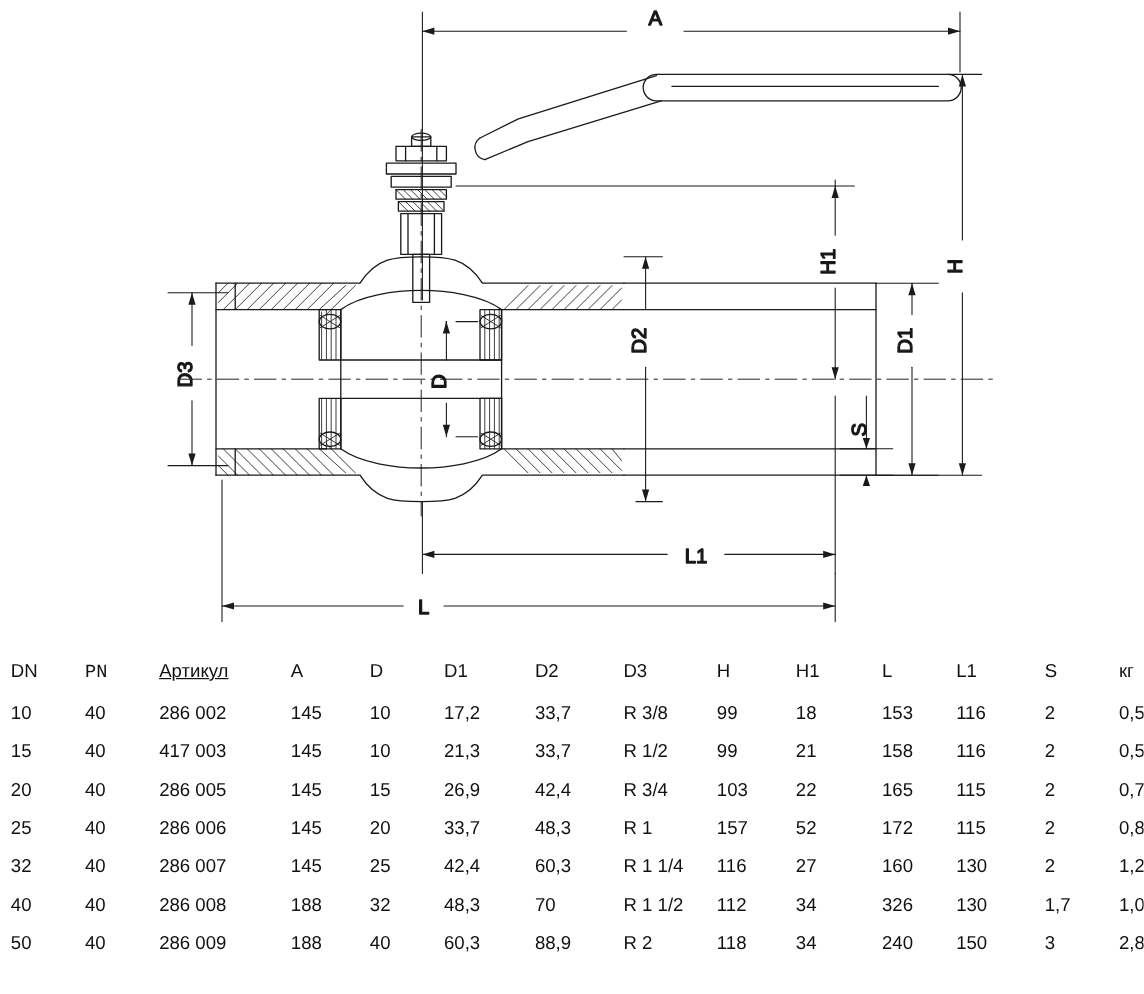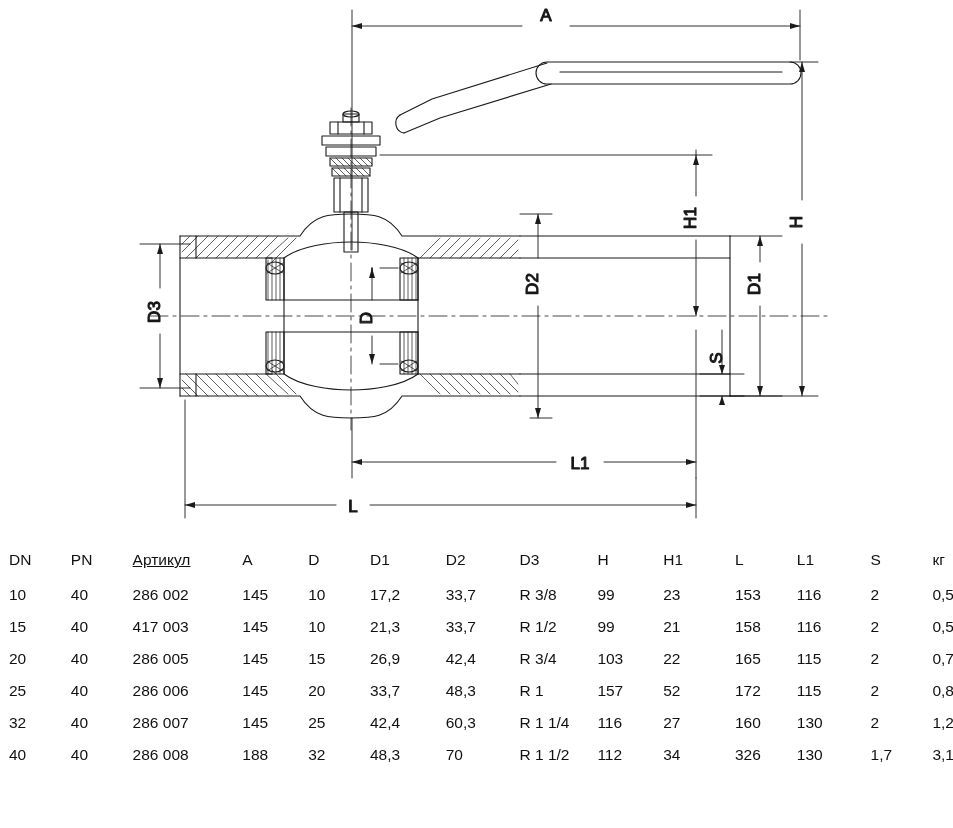--- a/index.html
+++ b/index.html
@@ -46,21 +46,21 @@
     color: #111;
   }
   table.spec td {
     text-align: left;
     padding: 7px 0 7px 0;
     color: #111;
     white-space: nowrap;
   }
   
   .c-dn   { width: 62px; }
-  .c-pn   { width: 62px; }
+  .c-pn   { width: 62px; font-family: Liberation Mono, monospace; }
   .c-art  { width: 110px; text-decoration: underline; }
   .c-a    { width: 66px; }
   .c-d    { width: 62px; }
   .c-d1   { width: 76px; }
   .c-d2   { width: 74px; }
   .c-d3   { width: 78px; }
   .c-h    { width: 66px; }
   .c-h1   { width: 72px; }
   .c-l    { width: 62px; }
   .c-l1   { width: 74px; }
@@ -407,21 +407,21 @@
         <tr>
           <td>10</td>
           <td>40</td>
           <td>286 002</td>
           <td>145</td>
           <td>10</td>
           <td>17,2</td>
           <td>33,7</td>
           <td>R 3/8</td>
           <td>99</td>
-          <td>23</td>
+          <td>18</td>
           <td>153</td>
           <td>116</td>
           <td>2</td>
           <td>0,5</td>
         </tr>
         <tr>
           <td>15</td>
           <td>40</td>
           <td>417 003</td>
           <td>145</td>
@@ -491,19 +491,35 @@
           <td>188</td>
           <td>32</td>
           <td>48,3</td>
           <td>70</td>
           <td>R 1 1/2</td>
           <td>112</td>
           <td>34</td>
           <td>326</td>
           <td>130</td>
           <td>1,7</td>
-          <td>3,1</td>
+          <td>1,0</td>
+        </tr>
+        <tr>
+          <td>50</td>
+          <td>40</td>
+          <td>286 009</td>
+          <td>188</td>
+          <td>40</td>
+          <td>60,3</td>
+          <td>88,9</td>
+          <td>R 2</td>
+          <td>118</td>
+          <td>34</td>
+          <td>240</td>
+          <td>150</td>
+          <td>3</td>
+          <td>2,8</td>
         </tr>
       </tbody>
     </table>
   </div>
 
 </div>
 
 </body></html>

